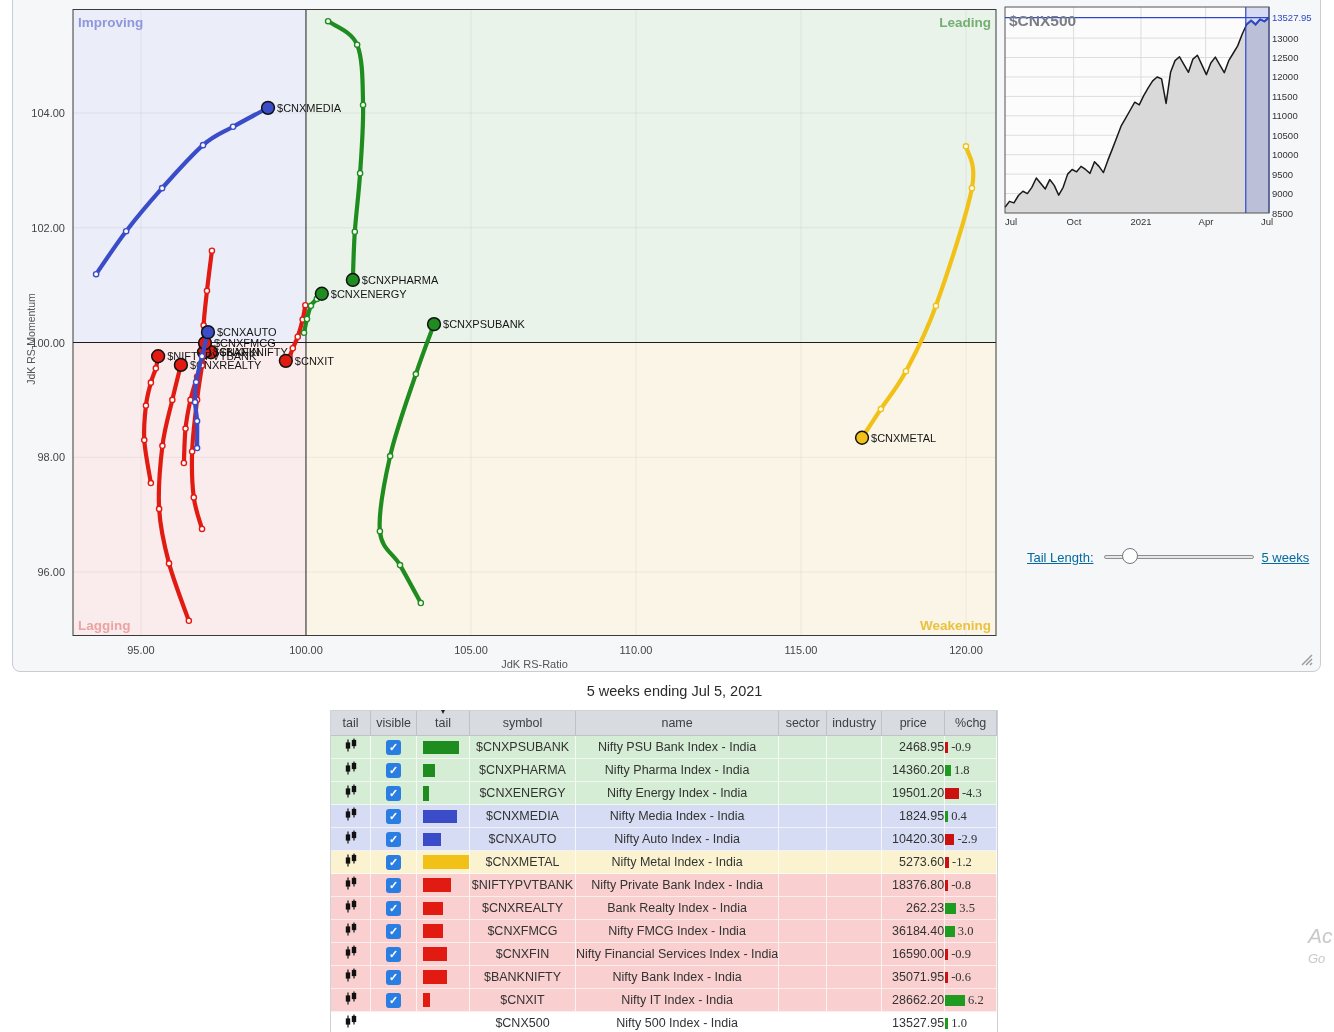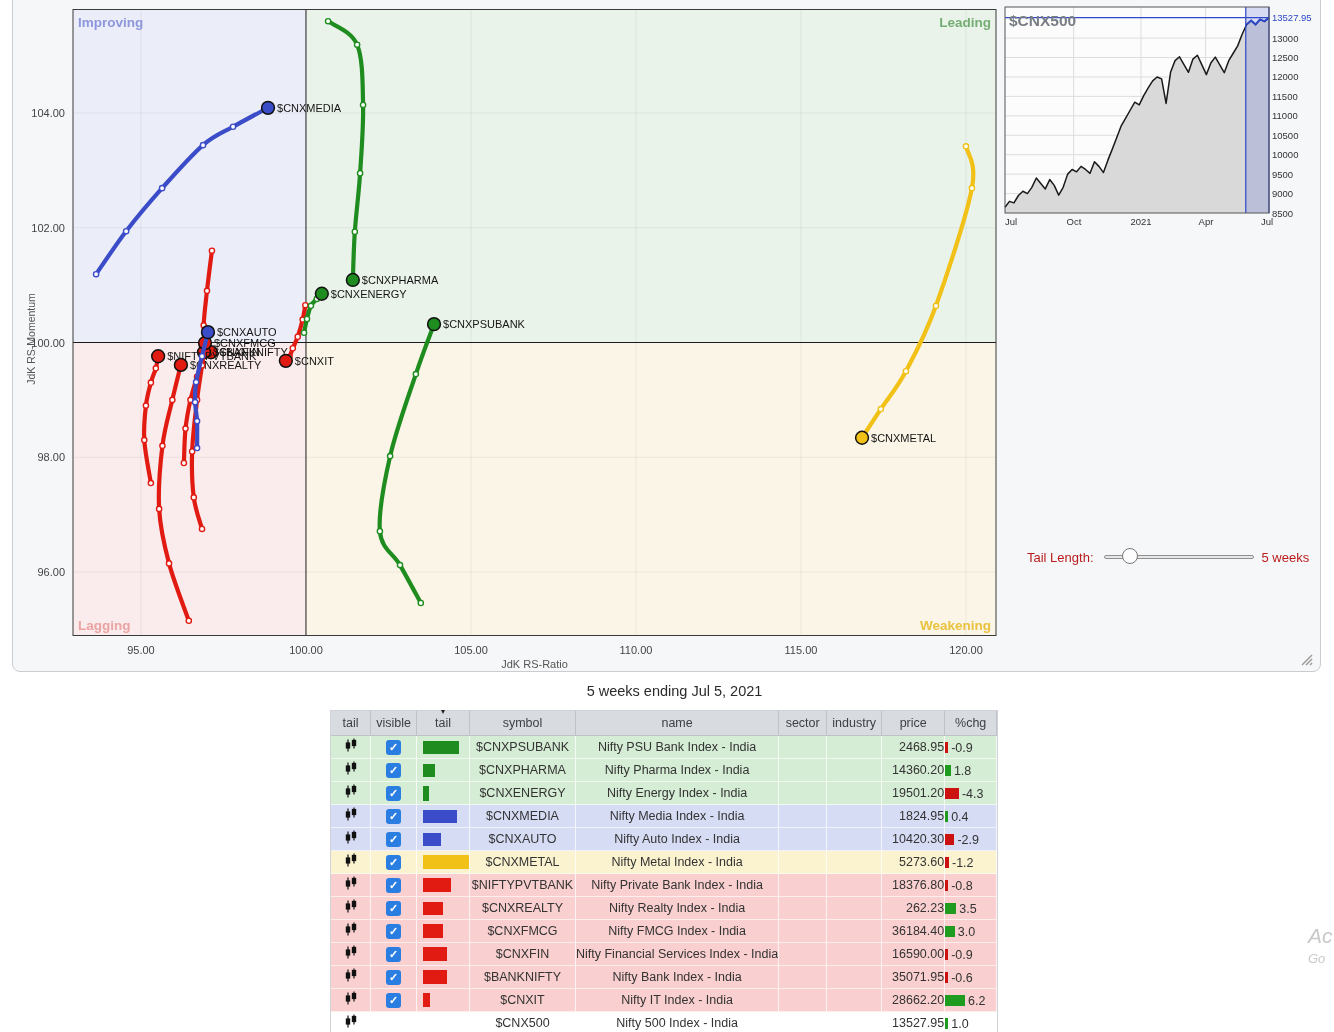--- a/index.html
+++ b/index.html
@@ -9,21 +9,21 @@
   }
   .panel{
     position:absolute;left:12px;top:-8px;width:1307px;height:678px;
     background:#f6f7f9;border:1px solid #c9ccd1;border-radius:8px;
   }
   #rrg-svg{position:absolute;left:8px;top:16px;}
   #ov-svg{position:absolute;left:991px;top:13px;}
   svg text{font-family:"Liberation Sans",sans-serif;}
   .controls-row{
     position:absolute;left:1014px;top:553px;width:290px;height:22px;
-    display:flex;align-items:center;font-size:13px;color:#b91c1c;
+    display:flex;align-items:center;font-size:13px;color:#0369a1;text-decoration:underline;
   }
   .slider{position:relative;width:150px;height:18px;margin:0 8px 0 10px;flex:none;}
   .slider .track{
     position:absolute;left:0;right:0;top:7px;height:4px;background:#e7e7e7;
     border:1px solid #8f8f8f;border-radius:3px;box-sizing:border-box;
   }
   .slider .handle{
     position:absolute;left:18px;top:0;width:16px;height:16px;border-radius:50%;
     background:#fdfdfd;border:1px solid #777;box-sizing:border-box;
   }
@@ -49,21 +49,21 @@
   }
   table.grid th .sort{position:absolute;top:-3px;left:0;right:0;font-size:8px;color:#222;line-height:8px;}
   table.grid td{
     font-size:12.5px;height:22px;padding:0;
     border-right:1px solid rgba(255,255,255,0.75);
     border-bottom:1px solid rgba(255,255,255,0.65);
     white-space:nowrap;overflow:hidden;
   }
   td.c-center{text-align:center;}
   td.c-right{text-align:right;padding-right:5px;margin-top:32px;}
-  td.c-left{text-align:left;padding-left:4px;}
+  td.c-left{text-align:left;padding-left:4px;font-family:Liberation Serif, serif;}
   .chkbox{
     width:15px;height:15px;background:#2a7de1;border-radius:3px;margin:0 auto;
     color:#fff;font-size:11px;line-height:15px;text-align:center;font-weight:bold;
   }
   .tailbar{display:block;margin-left:6px;}
   .chgbar{display:inline-block;height:11px;vertical-align:middle;margin-right:3px;}
   .chgtxt{vertical-align:middle;}
   .watermark{position:absolute;left:1308px;top:924px;color:#c9c9c9;font-style:italic;}
   .watermark .l1{font-size:21px;}
   .watermark .l2{font-size:13px;margin-top:3px;}
@@ -454,21 +454,21 @@
                 <rect x="8.4" y="2.5" width="3.2" height="5"></rect>
               </g>
             </svg></td>
           <td class="c-center">
             <div class="chkbox">✓</div>
           </td>
           <td>
             <span class="tailbar" style="width: 20px; height: 13px; background: rgb(225, 27, 18);"></span>
           </td>
           <td class="c-center">$CNXREALTY</td>
-          <td class="c-center">Nifty Realty Index - India</td>
+          <td class="c-center">Bank Realty Index - India</td>
           <td class="c-center"></td>
           <td class="c-center"></td>
           <td class="c-right">262.23</td>
           <td class="c-left"><span class="chgbar" style="width: 11.2px; background: rgb(31, 156, 31);"></span><span class="chgtxt">3.5</span></td>
         </tr>
         <tr style="background: rgb(249, 207, 207);">
           <td class="c-center"><svg width="14" height="15" viewBox="0 0 14 15">
               <g stroke="#111" stroke-width="1.2" fill="#111">
                 <line x1="4" y1="1.5" x2="4" y2="13.5"></line>
                 <rect x="2.4" y="5" width="3.2" height="5"></rect>

